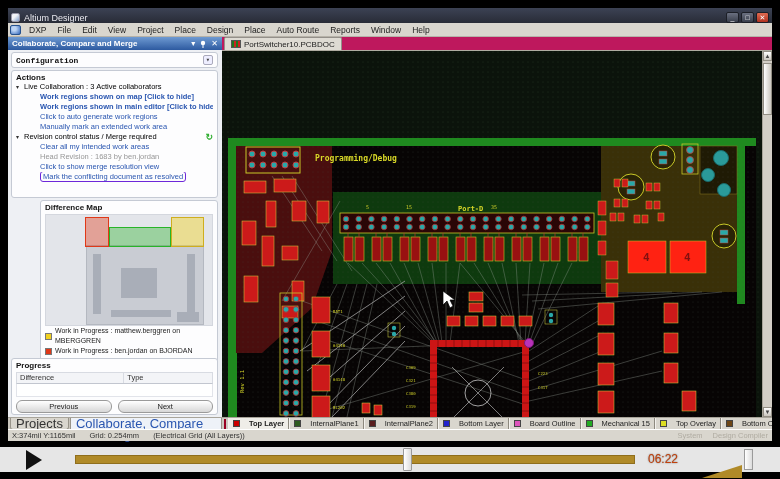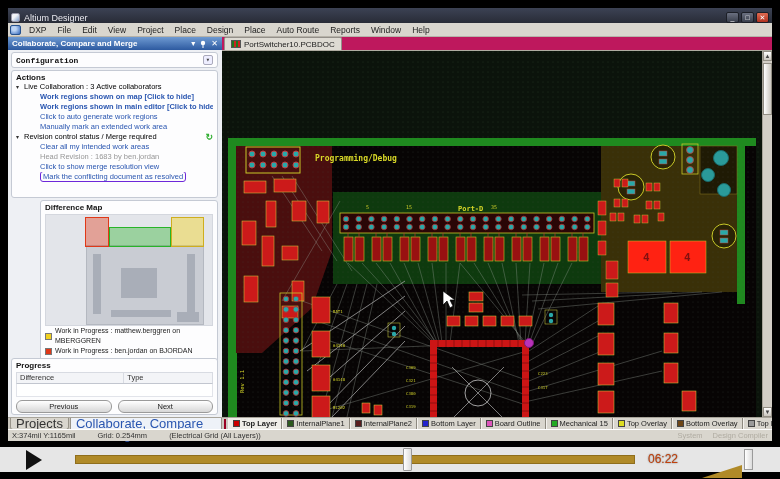--- a/index.html
+++ b/index.html
@@ -88,21 +88,21 @@
 
   
   #panel-tabs { position:absolute; left:0; top:409px; width:214px; height:12px;
     background:#c9c5bd; display:flex; align-items:flex-start; gap:1px; padding-left:2px;
     border-top:1px solid #a8a49a; }
   .ptab { font-size:13px; padding:0 5px; line-height:11px; background:#d9d6ce;
     border:1px solid #98948a; border-top:none; border-radius:0 0 3px 3px; color:#333; }
   .ptab.active { background:#eef2f8; color:#2a56b0; }
   #status-bar { position:absolute; left:0; top:421px; width:764px; height:12px;
     background:#d9d6ce; border-top:1px solid #fff; font-size:7.5px; color:#333;
-    display:flex; align-items:center; gap:22px; padding:0 4px; }
+    display:flex; align-items:center; gap:14px; padding:0 4px; }
   #status-right { margin-left:auto; display:flex; gap:10px; color:#b0aca2; }
 
   
   #doc-tabbar { position:absolute; left:214px; top:29px; width:550px; height:14px;
     background:#be185d; border-bottom:1px solid #b0aca2; display:flex; align-items:flex-end; }
   #doc-tab { display:flex; align-items:center; gap:3px; height:13px; padding:0 6px;
     background:#dedbd3; border:1px solid #94908a; border-bottom:none;
     border-radius:2px 2px 0 0; font-size:8px; color:#222; margin-left:2px; }
   #pcb-icon { width:10px; height:8px; background:repeating-linear-gradient(90deg,
       #1e7a1e 0 2px, #cc2222 2px 4px); border:1px solid #555; }
@@ -115,21 +115,21 @@
     background:linear-gradient(#fff,#cac6be); border:1px solid #938f85; }
   #v-scroll .thumb { position:absolute; left:0; top:12px; width:9px; height:52px;
     background:linear-gradient(90deg,#fff,#ccc8c0); border:1px solid #938f85; }
   #v-scroll .down { position:absolute; bottom:0; left:0; right:0; }
 
   
   #layer-tabs { position:absolute; left:214px; top:409px; width:550px; height:12px;
     background:#cdc9c1; border-top:1px solid #a8a49a; display:flex; align-items:center;
     overflow:hidden; font-size:7.5px; }
   #lt-red-block { width:22px; height:10px; background:#e02020; border:1px solid #902; margin:0 2px; }
-  .ltab { display:flex; align-items:center; gap:2px; padding:0 4px; height:12px;
+  .ltab { display:flex; align-items:center; gap:9px; padding:0 4px; height:12px;
     background:#d9d6ce; border-left:1px solid #f4f2ee; border-right:1px solid #8d897f;
     color:#222; white-space:nowrap; }
   .ltab.active { background:#efede8; font-weight:bold; }
   .ltab .chip { width:7px; height:7px; border:1px solid #444; }
 
   
   #player-bar { position:absolute; left:0; top:447px; width:780px; height:25px;
     background:#e6e6e6; display:flex; align-items:center; }
   #play-btn { width:0; height:0; border-left:16px solid #111; border-top:10px solid transparent;
     border-bottom:10px solid transparent; margin-left:26px; }

